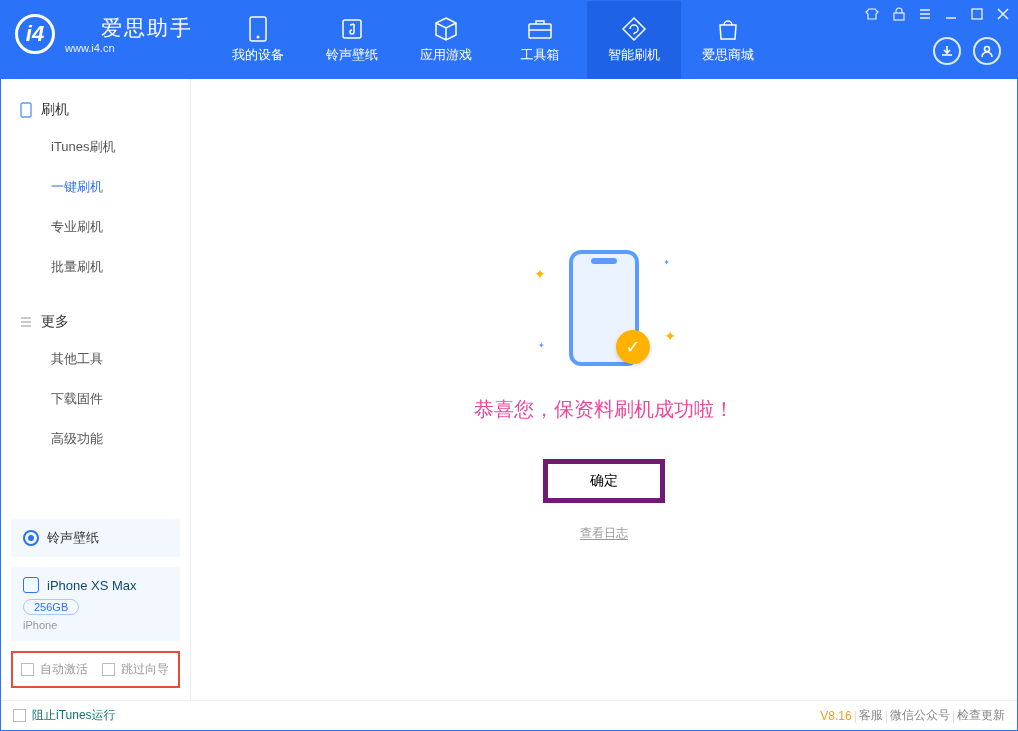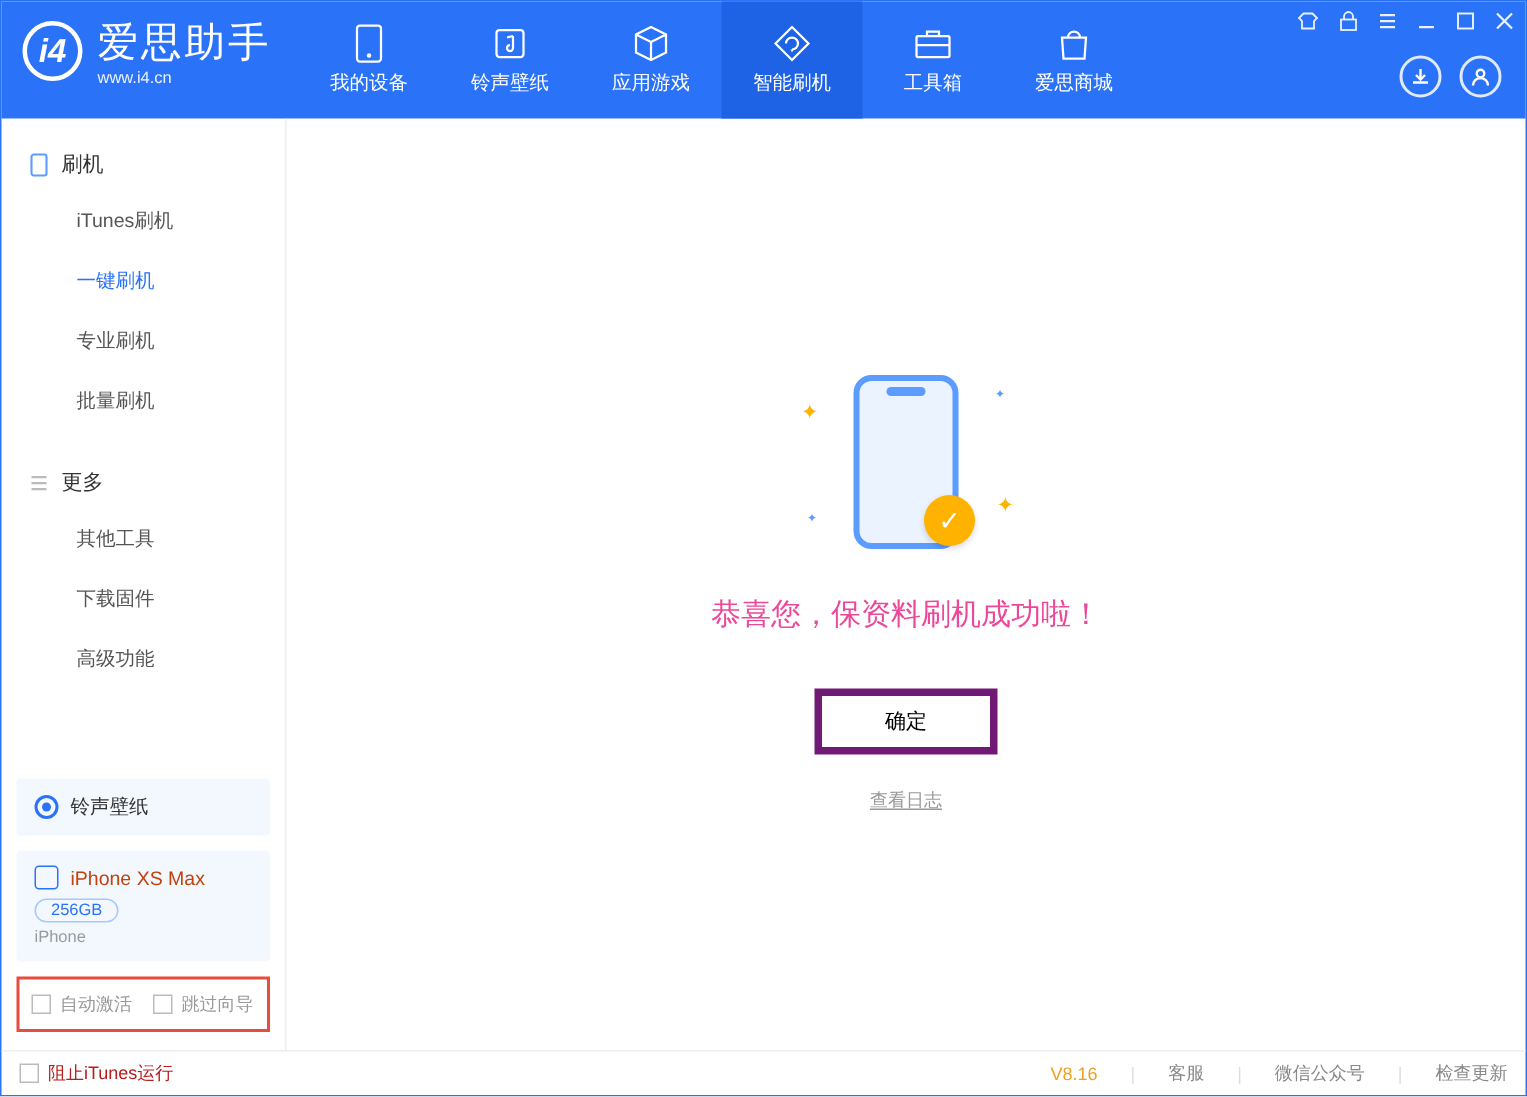--- a/index.html
+++ b/index.html
@@ -4,21 +4,21 @@
 <style>
 * { margin: 0; padding: 0; box-sizing: border-box; }
 body { font-family: "Microsoft YaHei", Arial, sans-serif; font-size: 13px; color: #333; background: #fff; }
 .window { width: 1018px; height: 731px; border: 1px solid #2a72f8; display: flex; flex-direction: column; position: relative; }
 
 
 .titlebar { height: 78px; background: linear-gradient(to right, #2a72f8, #2a72f8); display: flex; align-items: stretch; color: #fff; }
 .logo-area { display: flex; align-items: center; padding: 0 18px 12px 14px; gap: 10px; }
 .logo-circle { width: 40px; height: 40px; border: 3px solid #fff; border-radius: 50%; display: flex; align-items: center; justify-content: center; font-weight: bold; font-size: 22px; font-style: italic; }
 .logo-text { display: flex; flex-direction: column; }
-.logo-title { font-size: 27px; font-weight: 500; letter-spacing: 2px; }
+.logo-title { font-size: 21px; font-weight: 500; letter-spacing: 2px; margin-left: 36px; }
 .logo-sub { font-size: 11px; opacity: 0.9; }
 
 .nav { display: flex; align-items: stretch; }
 .nav-item { width: 94px; display: flex; flex-direction: column; align-items: center; justify-content: center; gap: 4px; cursor: pointer; text-align: right; }
 .nav-item.active { background: #1e63e6; }
 .nav-icon { width: 26px; height: 26px; display: flex; align-items: center; justify-content: center; }
 .nav-label { font-size: 13px; }
 
 .win-controls { position: absolute; top: 6px; right: 8px; display: flex; gap: 14px; align-items: center; }
 .win-controls span { cursor: pointer; opacity: 0.9; font-size: 13px; }
@@ -36,21 +36,21 @@
 .side-list { }
 .side-item { padding: 11px 18px 11px 50px; font-size: 13px; color: #555; cursor: pointer; }
 .side-item.active { color: #2a72f8; }
 
 .side-flex { flex: 1; }
 .side-mode { margin: 0 10px 10px 10px; background: #f3f8ff; border-radius: 3px; padding: 10px 12px; display: flex; align-items: center; gap: 8px; color: #333; font-size: 13px; cursor: pointer; }
 .mode-dot { width: 16px; height: 16px; border: 2px solid #2a72f8; border-radius: 50%; position: relative; }
 .mode-dot::after { content: ""; position: absolute; width: 6px; height: 6px; background: #2a72f8; border-radius: 50%; top: 3px; left: 3px; }
 
 .side-device { margin: 0 10px 10px 10px; background: #f3f8ff; border-radius: 3px; padding: 10px 12px; font-size: 13px; cursor: pointer; }
-.dev-row1 { display: flex; align-items: center; gap: 8px; color: #c2410c; font-weight: 500; }
+.dev-row1 { display: flex; align-items: center; gap: 8px; color: #0c4a6e; font-weight: 500; }
 .dev-icon { width: 16px; height: 16px; border: 1.5px solid #2a72f8; border-radius: 3px; }
 .dev-cap { display: inline-block; margin-top: 6px; padding: 1px 10px; font-size: 11px; color: #2a72f8; border: 1px solid #a8c7ff; border-radius: 10px; }
 .dev-sub { margin-top: 4px; font-size: 11px; color: #999; }
 
 .side-options { margin: 0 10px 12px 10px; border: 2px solid #e74c3c; padding: 8px 8px; display: flex; gap: 14px; align-items: flex-end; }
 .chk { display: flex; align-items: center; gap: 6px; font-size: 12px; color: #999; cursor: pointer; }
 .chk-box { width: 13px; height: 13px; border: 1px solid #bbb; }
 
 
 .main { flex: 1; display: flex; flex-direction: column; align-items: center; justify-content: center; gap: 18px; }
@@ -63,22 +63,22 @@
 .spark.s2 { left: 24px; bottom: 28px; font-size: 8px; color: #5a9cff; }
 .spark.s3 { right: 24px; top: 20px; font-size: 8px; color: #5a9cff; }
 .spark.s4 { right: 18px; bottom: 34px; }
 
 .success-text { font-size: 20px; color: #ec4899; }
 .ok-btn { margin-top: 18px; padding: 8px 42px; border: 5px solid #701a75; background: #fff; font-size: 14px; cursor: pointer; }
 .log-link { margin-top: 4px; font-size: 12px; color: #999; cursor: pointer; text-decoration: underline; text-underline-offset: 2px; }
 
 
 .footer { height: 30px; border-top: 1px solid #eee; display: flex; align-items: center; padding: 0 12px; font-size: 12px; color: #888; }
-.footer .chk { color: #b91c1c; }
-.footer-right { margin-left: auto; display: flex; align-items: center; gap: 22px; }
+.footer .chk { color: #0f766e; }
+.footer-right { margin-left: auto; display: flex; align-items: center; gap: 2px; }
 .version { color: #f0a020; }
 .foot-link { color: #888; cursor: pointer; }
 .sep { color: #ddd; }
 </style>
 </head>
 <body>
 
 <div class="window">
 
   <div class="titlebar">
@@ -110,38 +110,38 @@
         <span class="nav-label">铃声壁纸</span>
       </div>
       <div class="nav-item">
         <span class="nav-icon">
             <svg width="26" height="26" viewBox="0 0 26 26">
               <path d="M13 2 L23 7 L23 19 L13 24 L3 19 L3 7 Z M3 7 L13 12 L23 7 M13 12 L13 24" fill="none" stroke="#fff" stroke-width="1.5"></path>
             </svg>
           </span>
         <span class="nav-label">应用游戏</span>
       </div>
+      <div class="nav-item">
+        <span class="nav-icon">
+            <svg width="26" height="22" viewBox="0 0 26 22">
+              <rect x="2" y="6" width="22" height="14" rx="1" fill="none" stroke="#fff" stroke-width="1.5"></rect>
+              <path d="M9 6 L9 3 L17 3 L17 6 M2 12 L24 12" fill="none" stroke="#fff" stroke-width="1.5"></path>
+            </svg>
+          </span>
+        <span class="nav-label">工具箱</span>
+      </div>
       <div class="nav-item active">
         <span class="nav-icon">
             <svg width="26" height="26" viewBox="0 0 26 26">
               <path d="M13 2 L24 13 L13 24 L2 13 Z" fill="none" stroke="#fff" stroke-width="1.5"></path>
               <path d="M9 13 A4 4 0 1 1 13 17" fill="none" stroke="#fff" stroke-width="1.5"></path>
               <path d="M12 17 L14 17 L13 19 Z" fill="#fff"></path>
             </svg>
           </span>
         <span class="nav-label">智能刷机</span>
-      </div>
-      <div class="nav-item">
-        <span class="nav-icon">
-            <svg width="26" height="22" viewBox="0 0 26 22">
-              <rect x="2" y="6" width="22" height="14" rx="1" fill="none" stroke="#fff" stroke-width="1.5"></rect>
-              <path d="M9 6 L9 3 L17 3 L17 6 M2 12 L24 12" fill="none" stroke="#fff" stroke-width="1.5"></path>
-            </svg>
-          </span>
-        <span class="nav-label">工具箱</span>
       </div>
       <div class="nav-item">
         <span class="nav-icon">
             <svg width="24" height="24" viewBox="0 0 24 24">
               <path d="M4 8 L20 8 L19 22 L5 22 Z M8 8 A4 4 0 0 1 16 8" fill="none" stroke="#fff" stroke-width="1.5"></path>
             </svg>
           </span>
         <span class="nav-label">爱思商城</span>
       </div>
     </div>

